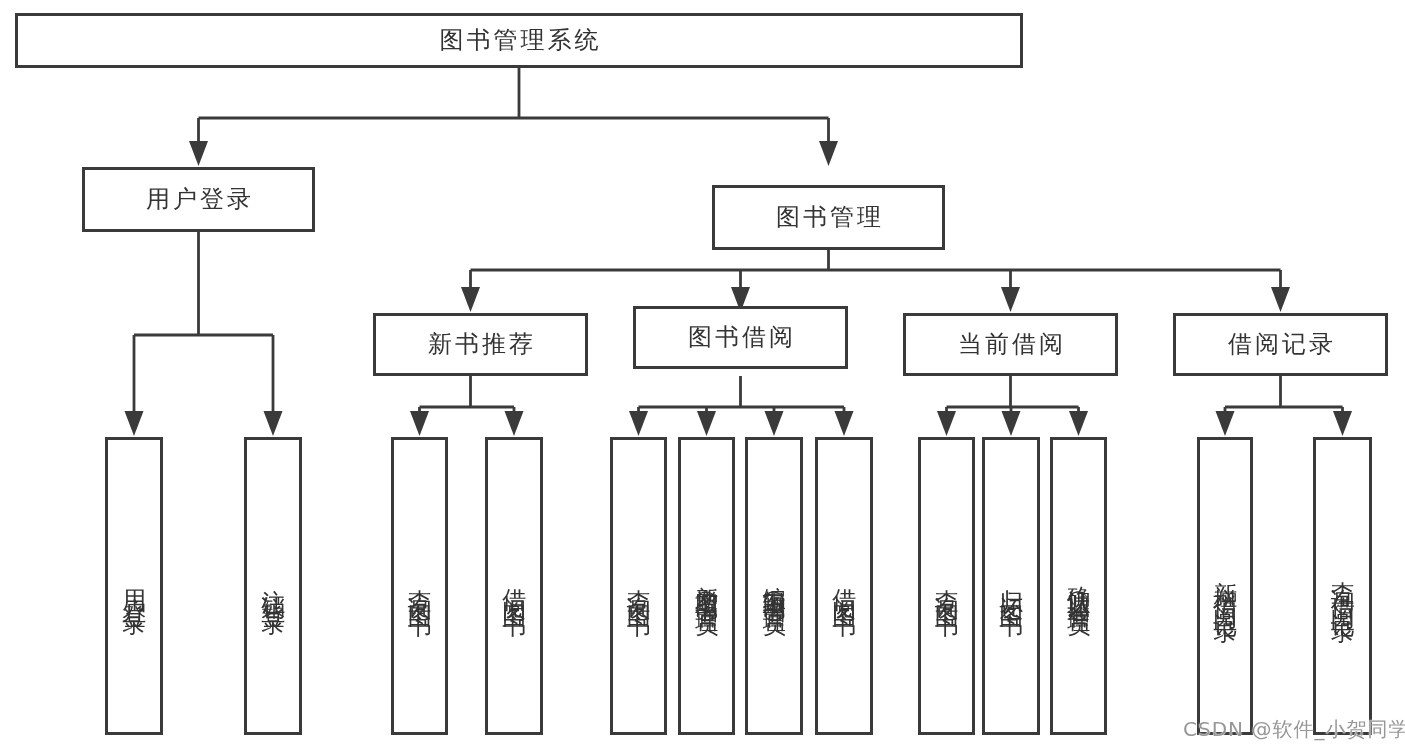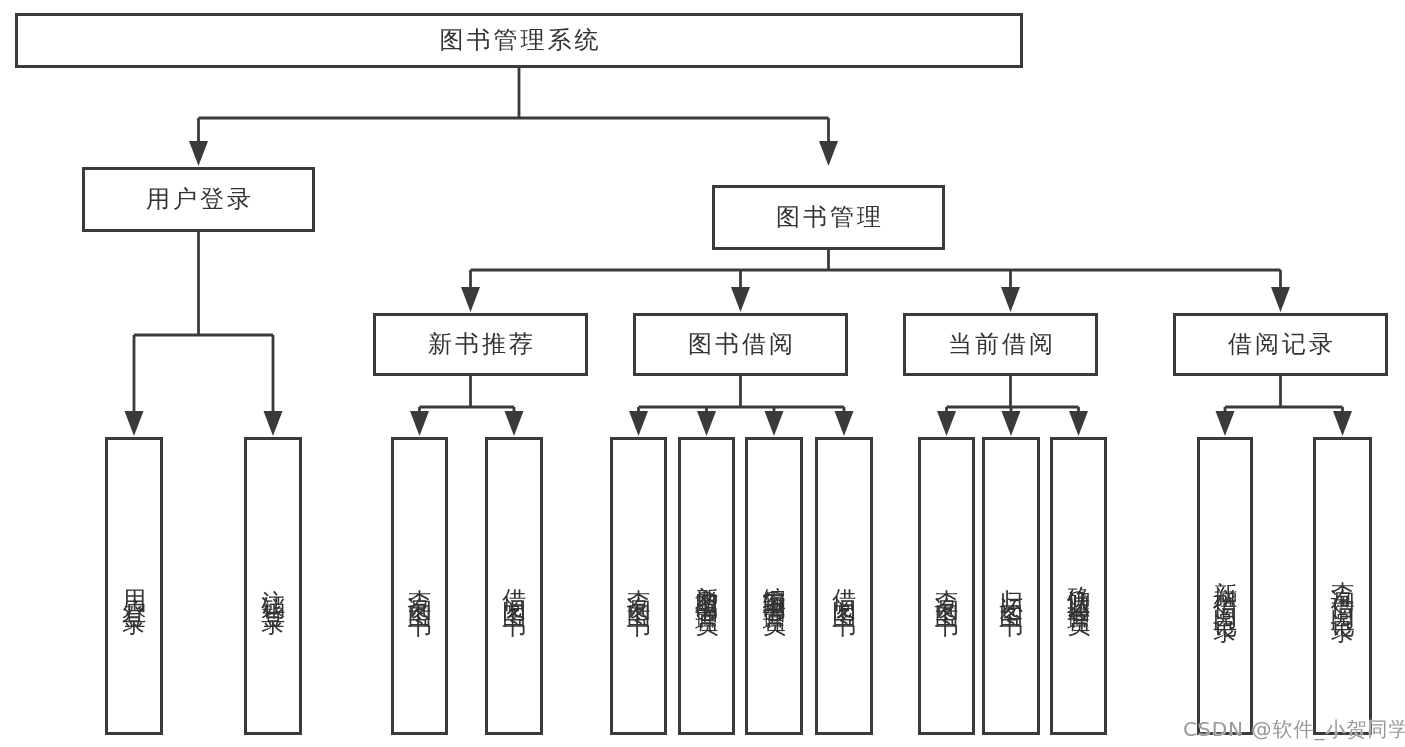--- a/index.html
+++ b/index.html
@@ -87,22 +87,22 @@
       <polygon points="1215.5,411 1234.5,411 1225,436" fill="#3a3a3a"></polygon>
       <polygon points="1333,411 1352,411 1342.5,436" fill="#3a3a3a"></polygon>
     </svg>
 
   <div class="box h" style="left:15px;top:13px;width:1008px;height:55px;">图书管理系统</div>
 
   <div class="box h" style="left:82px;top:167px;width:233px;height:65px;">用户登录</div>
   <div class="box h" style="left:712px;top:167px;width:233px;height:65px;margin-top:18px;">图书管理</div>
 
   <div class="box h" style="left:363px;top:313px;width:215px;height:63px;margin-left:10px;">新书推荐</div>
-  <div class="box h" style="left:633px;top:313px;width:215px;height:63px;">图书借阅</div>
-  <div class="box h" style="left:903px;top:313px;width:195px;height:63px;">当前借阅</div>
+  <div class="box h" style="left:633px;top:306px;width:215px;height:63px;">图书借阅</div>
+  <div class="box h" style="left:903px;top:313px;width:215px;height:63px;">当前借阅</div>
   <div class="box h" style="left:1173px;top:313px;width:215px;height:63px;">借阅记录</div>
 
   <div class="box v" style="left:105px;top:437px;width:58px;height:298px;">用户登录</div>
   <div class="box v" style="left:244px;top:437px;width:58px;height:298px;">注销登录</div>
 
   <div class="box v" style="left:391px;top:437px;width:57px;height:298px;">查询图书</div>
   <div class="box v" style="left:485px;top:437px;width:58px;height:298px;">借阅图书</div>
 
   <div class="box v" style="left:610px;top:437px;width:57px;height:298px;">查询图书</div>
   <div class="box v tight" style="left:678px;top:437px;width:57px;height:298px;">新增图书（管理员）</div>

